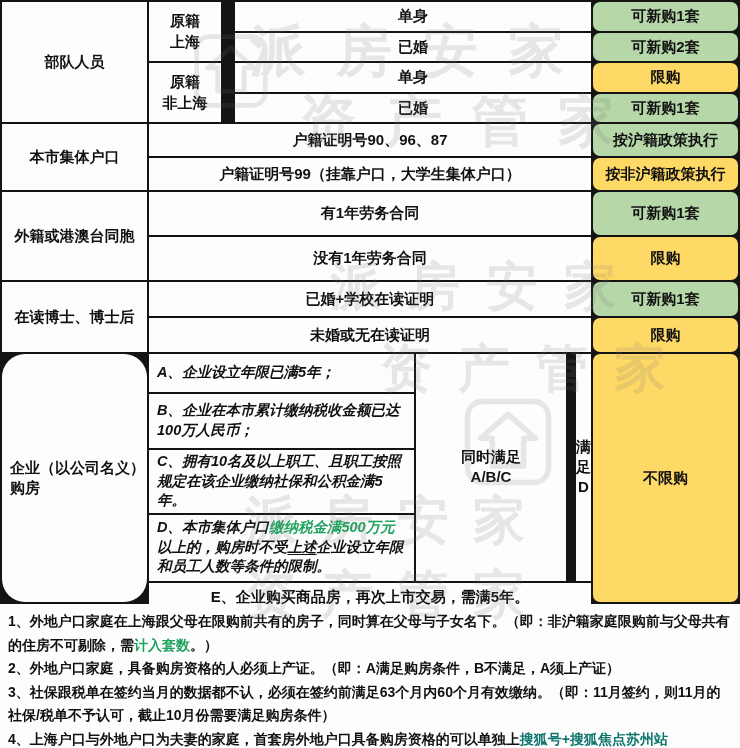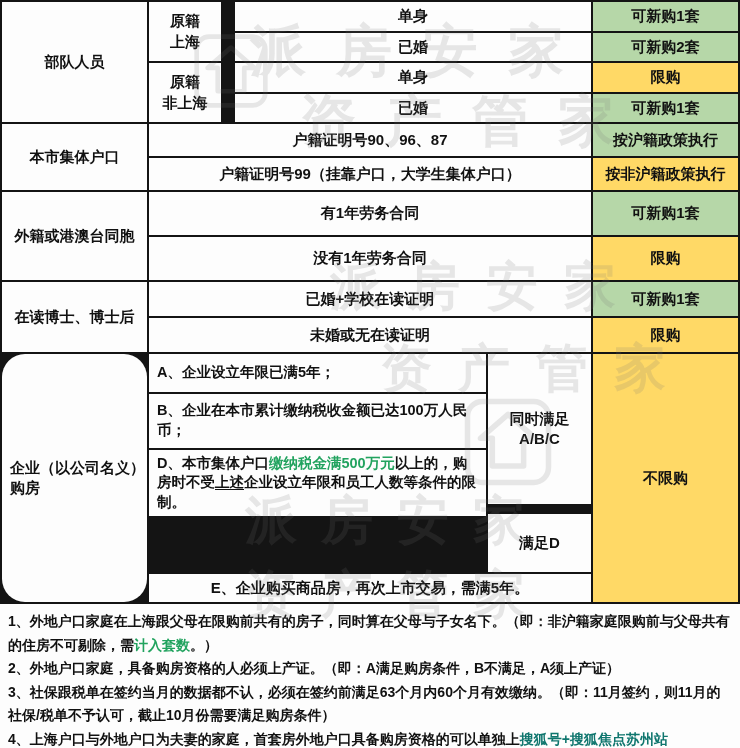--- a/index.html
+++ b/index.html
@@ -9,38 +9,38 @@
 
   
   .tbl { display:flex; flex-direction:column; gap:2px; background:#141414; border:2px solid #141414; width:740px; height:604px; }
   .grp { display:flex; gap:2px; }
   .g1{height:120px}.g2{height:66px}.g3{height:88px}.g4{height:70px}.g5{height:248px}
 
   .cell { background:#fdfdfd; display:flex; align-items:center; justify-content:center;
           text-align:center; font-size:15px; font-weight:700; color:#111; line-height:1.35; }
   .w-cat{flex:0 0 145px; white-space:pre-line;}
   .w-sub{flex:0 0 72px; white-space:pre-line;}
-  .w-res{flex:0 0 145px;}
+  .w-res{flex:0 0 145px;border-radius:7px;}
   .grp-body{flex:1; display:flex; flex-direction:column; gap:2px;}
   .subgrp{flex:1; display:flex; gap:14px;}
   .sub-rows{flex:1; display:flex; flex-direction:column; gap:2px;}
   .row{flex:1; display:flex; gap:2px;}
   .cond{flex:1;}
   .green{background:#b6d7a8;}
   .yellow{background:#ffd966;}
   .company-cat{justify-content:flex-start; text-align:left; padding-left:8px;border-radius:23px;}
   .item{justify-content:flex-start; text-align:left; padding:2px 8px; font-size:14.5px; display:block;
-        display:flex; flex-wrap:wrap; align-content:center;}
+        display:flex; flex-wrap:wrap; align-content:center;font-style:italic;}
   .item span{display:inline;}
   .item .txt{white-space:pre-wrap;}
   .row-a{flex:0 0 38px}.row-b{flex:0 0 54px}.row-c{flex:0 0 54px}.row-d{flex:0 0 66px}
   .e-row{flex:0 0 28px; display:flex; gap:2px;}
   .top-area{flex:1; display:flex; gap:2px;}
   .cond-col{flex:1; display:flex; flex-direction:column; gap:2px;}
-  .mid-col{flex:0 0 103px; display:flex; flex-direction:column; gap:10px;}
+  .mid-col{flex:0 0 103px; display:flex; flex-direction:row; gap:10px;}
   .cell-abc{flex:0 0 150px; white-space:pre-line;}
   .cell-d{flex:1;}
   .d-wrap{display:inline; text-align:left;}
   .hl{color:#22a35f;}
   .ul{text-decoration:underline; text-underline-offset:2px;}
 
   
   .notes{height:177px; padding:6px 8px 0 8px; font-size:14px; font-weight:700; line-height:1.68; color:#111; position:relative; z-index:2;}
   .notes p{margin:0;}
   .sohu{color:#0f766e;}
@@ -145,20 +145,23 @@
       <div class="cell w-cat company-cat">企业（以公司名义）
 购房</div>
       <div class="grp-body">
         <div class="top-area">
           <div class="cond-col">
             <div class="cell item row-a">
                 <span class="txt">A、企业设立年限已满5年；</span>
               </div>
             <div class="cell item row-b">
                 <span class="txt">B、企业在本市累计缴纳税收金额已达100万人民币；</span>
+              </div>
+            <div class="cell item row-c">
+                <span class="txt">C、拥有10名及以上职工、且职工按照规定在该企业缴纳社保和公积金满5年。</span>
               </div>
             <div class="cell item row-d">
               <span class="d-wrap"><span>D、本市集体户口</span><span class="hl">缴纳税金满500万元</span><span>以上的，购房时不受</span><span class="ul">上述</span><span>企业设立年限和员工人数等条件的限制。</span></span>
             </div>
           </div>
           <div class="mid-col">
             <div class="cell cell-abc">同时满足
 A/B/C</div>
             <div class="cell cell-d">满足D</div>
           </div>

